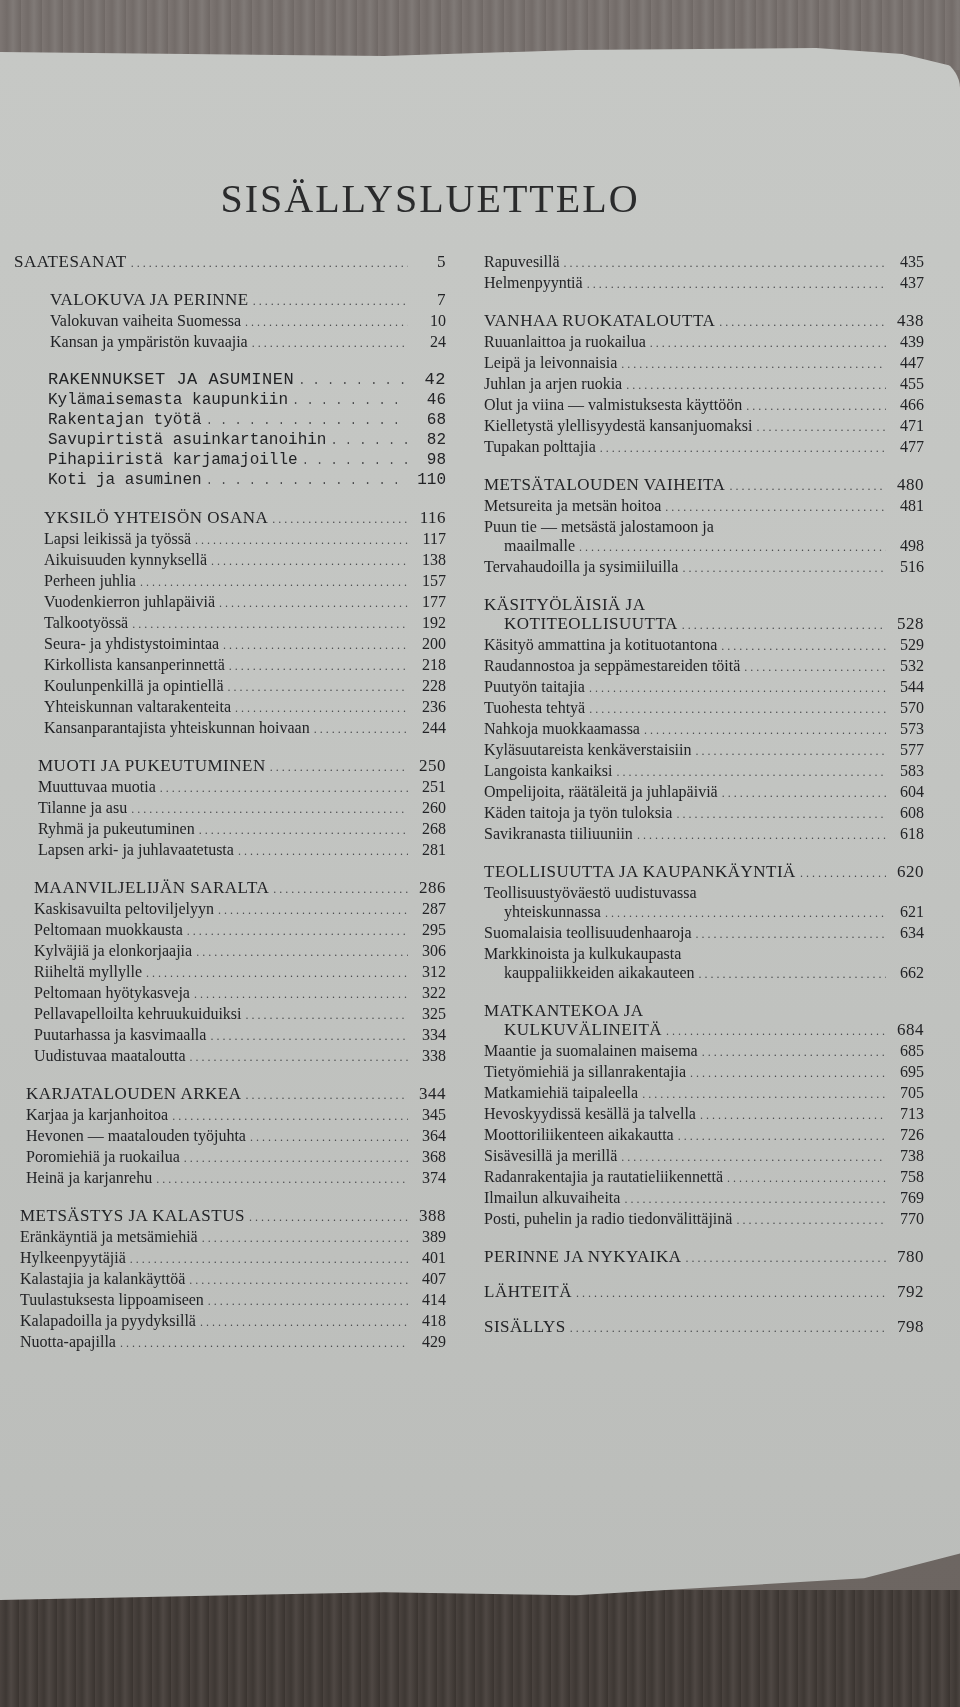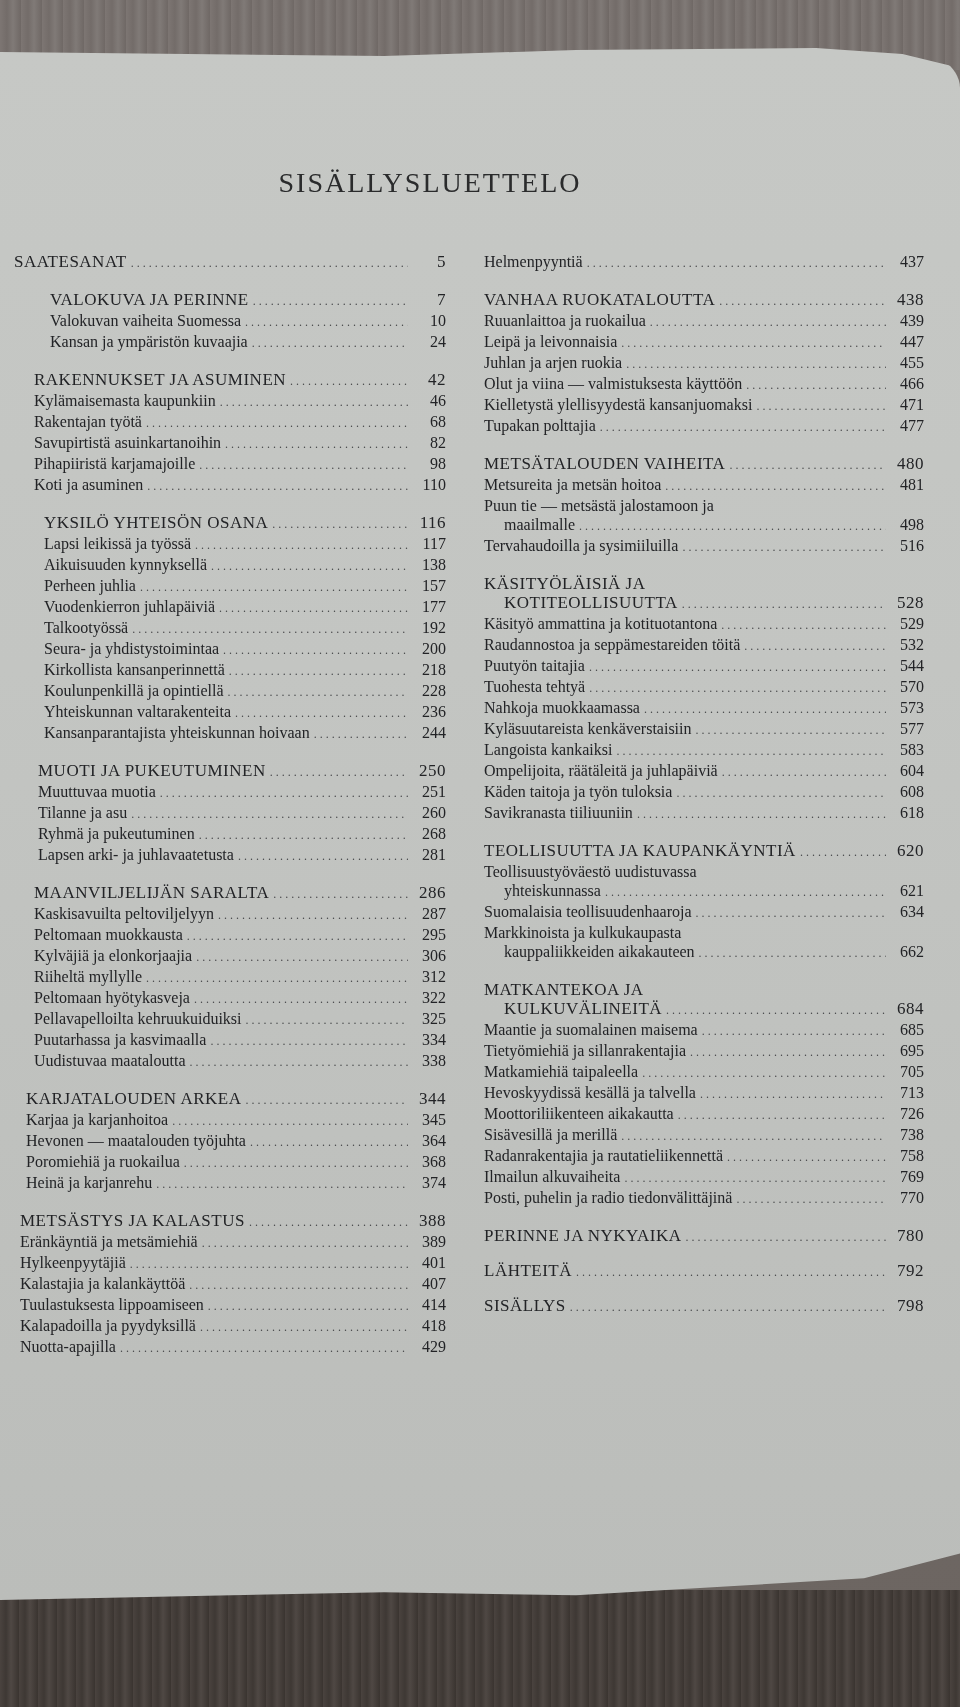--- a/index.html
+++ b/index.html
@@ -17,42 +17,42 @@
     background: repeating-linear-gradient(90deg, #4a433f 0px, #3e3834 6px, #4f4844 11px, #3a3430 19px);
   }
   .page {
     position:absolute; left:0; top:48px; width:960px; height:1552px;
     background: linear-gradient(180deg, #c6c8c5 0%, #c3c5c2 40%, #bbbdba 100%);
     border-radius: 0 60px 0 0 / 0 40px 0 0;
     clip-path: polygon(0 4px, 40% 8px, 60% 2px, 85% 0, 94% 6px, 100% 20px, 100% 97%, 90% 98.6%, 60% 99.7%, 40% 99.5%, 0 100%);
   }
   .title {
     position:absolute; left:0; width:860px; top:148px; text-align:center;
-    font-size:28px; letter-spacing:2px; color:#2a2b2c; font-weight:normal;
+    font-size:40px; letter-spacing:2px; color:#2a2b2c; font-weight:normal;
   }
   .col { position:absolute; color:#222326; }
   .col-left { left:14px; top:252px; width:432px; }
   .col-right { left:484px; top:252px; width:440px; }
   .group { margin-bottom:17px; }
   .row {
     display:flex; align-items:baseline; font-size:16px; line-height:19px; white-space:nowrap;
   }
   .row.head { font-size:17px; letter-spacing:0.5px; }
   .row .t { flex:0 0 auto; }
   .row .d {
     flex:1 1 auto; overflow:hidden; margin:0 4px; color:#4a4b4d; letter-spacing:3px; font-size:12px;
   }
   .row .d::before { content:". . . . . . . . . . . . . . . . . . . . . . . . . . . . . . . . . . . . . . . . . . . . . . . . . . . . . . . . . . . . . . . . . . . . . . . . . . . . ."; letter-spacing:0; }
   .row .p { flex:0 0 34px; text-align:right; }
   .row.cont { padding-left:20px; }
   .row.first-line .d::before { content:""; }
   
   .col-left .group:nth-child(1){ }
   .col-left .group:nth-child(2){ margin-left:36px; }
-  .col-left .group:nth-child(3){ margin-left:20px; }
+  .col-left .group:nth-child(3){ margin-left:34px;font-family:Liberation Mono, monospace; }
   .col-left .group:nth-child(4){ margin-left:30px; }
   .col-left .group:nth-child(5){ margin-left:24px; }
   .col-left .group:nth-child(6){ margin-left:20px; }
   .col-left .group:nth-child(7){ margin-left:12px; }
   .col-left .group:nth-child(8){ margin-left:6px; }
   .col-left .group:nth-child(9){ margin-left:0px; }
   .col-right .group.single { margin-bottom:14px; }
 </style>
 </head>
 <body>
@@ -323,20 +323,25 @@
         <span class="d"></span>
         <span class="p">429</span>
       </div>
   </div>
 </div>
 
 <div class="col col-right">
 
   <div class="group">
     <div class="row">
+        <span class="t">Rapuvesillä</span>
+        <span class="d"></span>
+        <span class="p">435</span>
+      </div>
+    <div class="row">
         <span class="t">Helmenpyyntiä</span>
         <span class="d"></span>
         <span class="p">437</span>
       </div>
   </div>
 
   <div class="group">
     <div class="row head">
         <span class="t">VANHAA RUOKATALOUTTA</span>
         <span class="d"></span>

